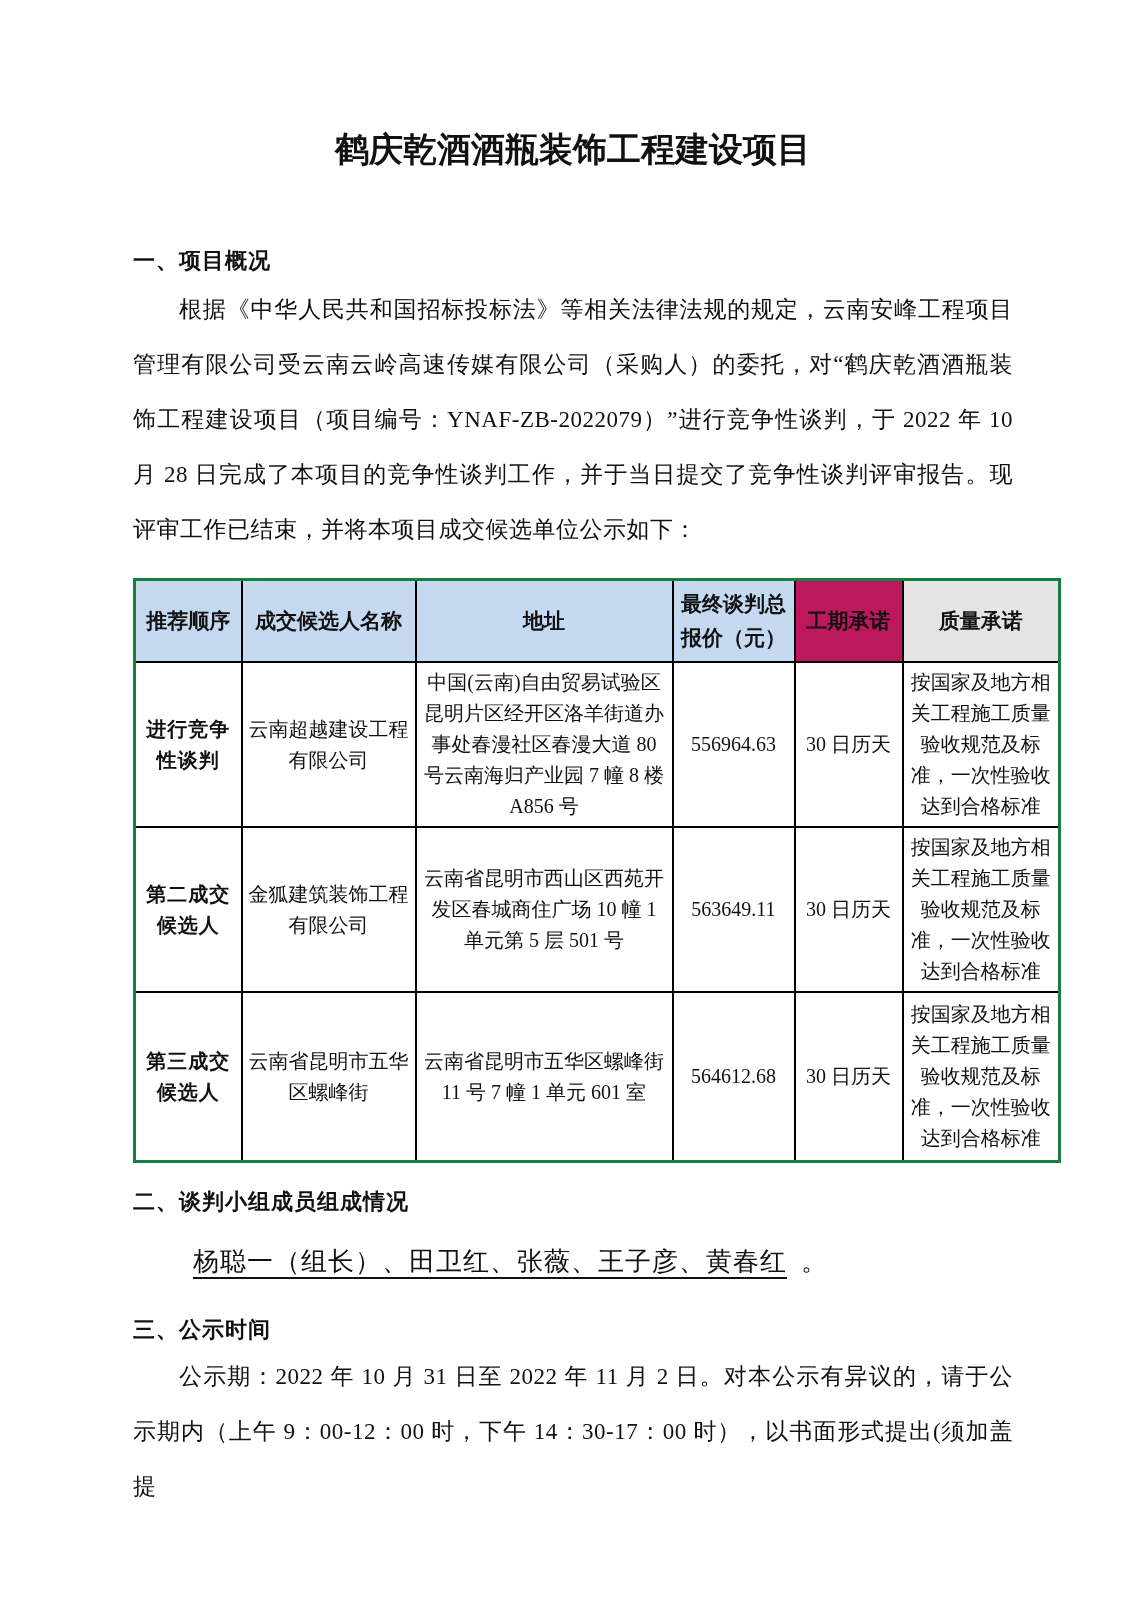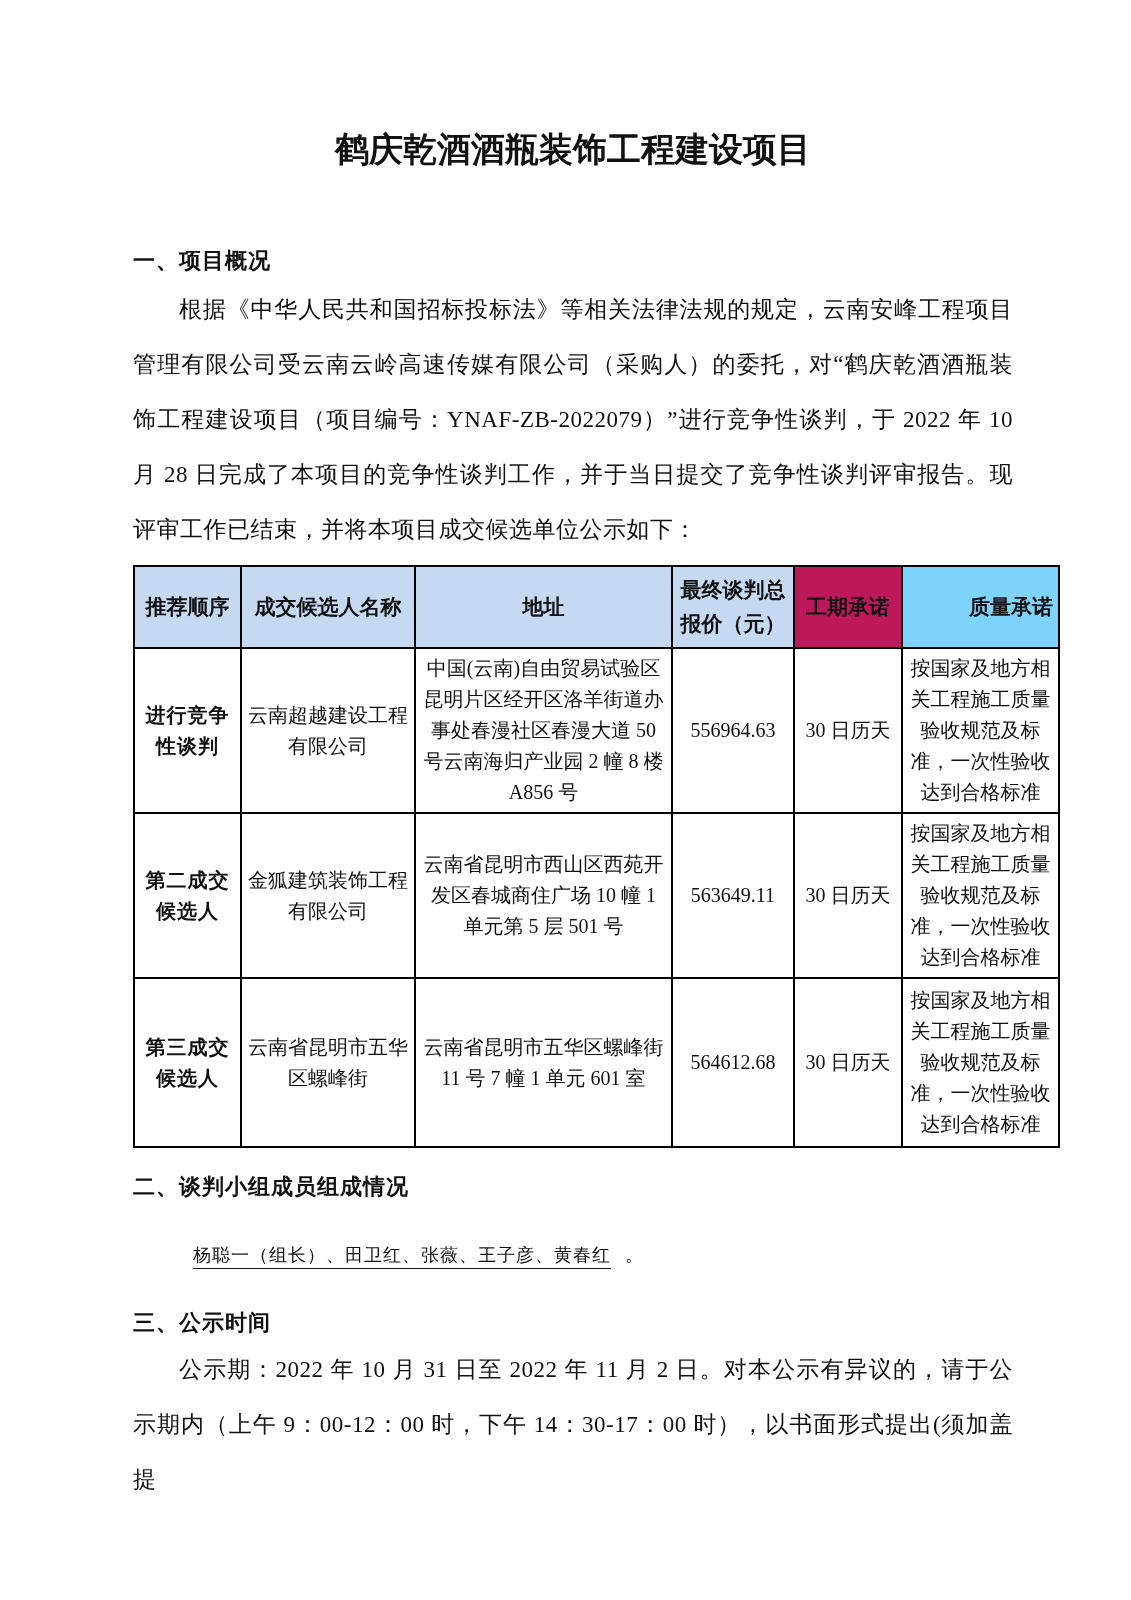--- a/index.html
+++ b/index.html
@@ -40,25 +40,25 @@
     width: 880px;
     font-size: 23px;
     line-height: 55px;
     text-align: justify;
     text-indent: 2em;
     margin-top: 6px;
     letter-spacing: 0.5px;
     font-family: Liberation Serif, serif;
   }
   table.result {
-    margin-top: 8px;
+    margin-top: 21px;
     border-collapse: collapse;
     table-layout: fixed;
     width: 925px;
-    border: 1px solid #15803d;
+    border: 3px solid #15803d;
   }
   table.result th, table.result td {
     border: 2px solid #000000;
     text-align: center;
     vertical-align: middle;
     padding: 4px 5px;
     overflow: hidden;
   }
   table.result th {
     font-family: "Liberation Sans", "DejaVu Sans", sans-serif;
@@ -75,23 +75,23 @@
     font-weight: bold;
     font-size: 21px;
     line-height: 45px;
     letter-spacing: 1px;
   }
   tr.r1 td { height: 144px; }
   tr.r2 td { height: 137px; }
   tr.r3 td { height: 159px; }
   .members-line {
     width: 880px;
-    margin-top: 32px;
+    margin-top: 24px;
     padding-left: 60px;
-    font-size: 18px;
+    font-size: 26px;
     line-height: 42px;
     letter-spacing: 1px;
   }
   .members-underline {
     text-decoration: underline;
     text-underline-offset: 7px;
     padding-right: 14px;
   }
   .h2 { margin-top: 24px; }
   .h3 { margin-top: 32px; }
@@ -120,28 +120,28 @@
           <col style="width:108px">
           <col style="width:157px">
       </colgroup>
       <thead>
         <tr class="header-row">
           <th style="background: rgb(197, 217, 241);">推荐顺序</th>
           <th style="background: rgb(197, 217, 241);">成交候选人名称</th>
           <th style="background: rgb(197, 217, 241);">地址</th>
           <th style="background: rgb(197, 217, 241);">最终谈判总报价（元）</th>
           <th style="background: #be185d;">工期承诺</th>
-          <th style="background: #7dd3fc; text-align: right;">质量承诺</th>
+          <th style="background: #e5e5e5;">质量承诺</th>
         </tr>
       </thead>
       <tbody>
         <tr class="r1">
           <td class="rank">进行竞争性谈判</td>
           <td>云南超越建设工程有限公司</td>
-          <td>中国(云南)自由贸易试验区昆明片区经开区洛羊街道办事处春漫社区春漫大道 50 号云南海归产业园 2 幢 8 楼 A856 号</td>
+          <td>中国(云南)自由贸易试验区昆明片区经开区洛羊街道办事处春漫社区春漫大道 80 号云南海归产业园 7 幢 8 楼 A856 号</td>
           <td>556964.63</td>
           <td>30 日历天</td>
           <td>按国家及地方相关工程施工质量验收规范及标准，一次性验收达到合格标准</td>
         </tr>
         <tr class="r2">
           <td class="rank">第二成交候选人</td>
           <td>金狐建筑装饰工程有限公司</td>
           <td>云南省昆明市西山区西苑开发区春城商住广场 10 幢 1 单元第 5 层 501 号</td>
           <td>563649.11</td>
           <td>30 日历天</td>

